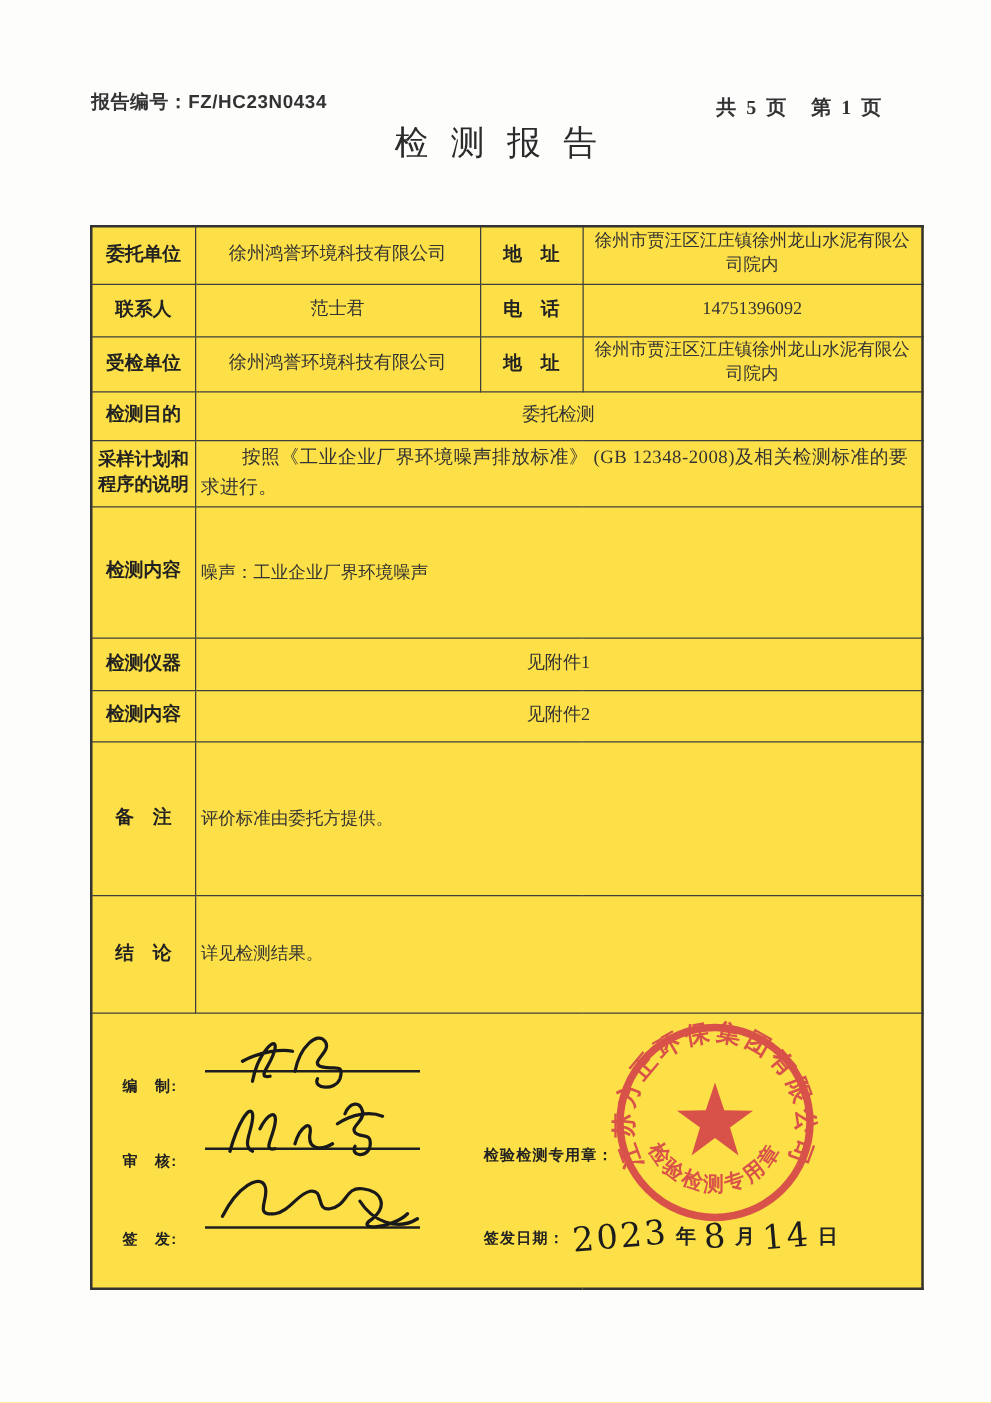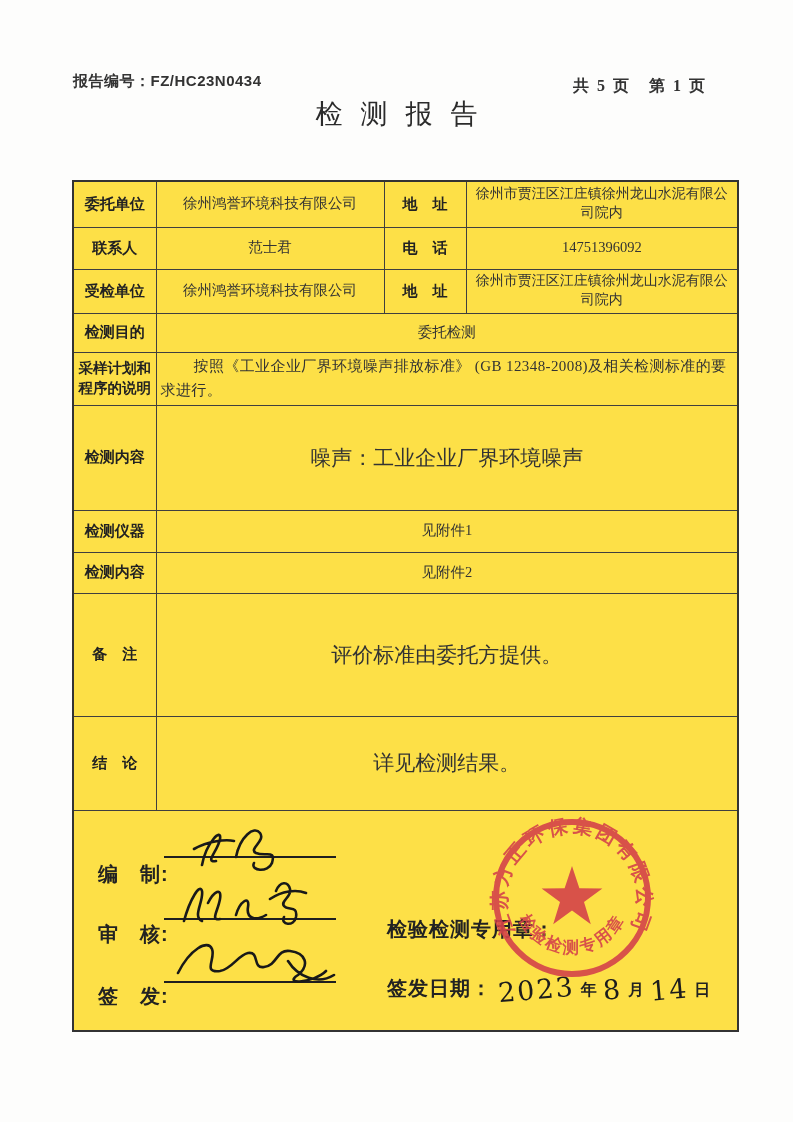--- a/index.html
+++ b/index.html
@@ -41,33 +41,33 @@
     vertical-align:middle;
     overflow:hidden;
   }
   table.report{border:2.2px solid #333;}
   td.lbl{
     font-family:"Liberation Sans","DejaVu Sans",sans-serif;
     font-weight:bold;font-size:15px;color:#222;
     text-align:center;line-height:1.35;
   }
   td.val{font-size:14.5px;text-align:center;color:#333;line-height:1.35;}
-  td.val-left{font-size:21px;text-align:center;padding-left:26px;color:#333;font-family:Liberation Serif, serif;}
+  td.val-left{font-size:14px;text-align:left;padding-left:26px;color:#333;font-family:Liberation Serif, serif;}
   td.plan-cell{
     font-size:15px;color:#333;text-align:left;
     padding:4px 6px;line-height:1.55;letter-spacing:.4px;
   }
   td.plan-cell p{margin:0;text-indent:2.2em;}
 
   
   td.sig-cell{position:relative;padding:0;height:215px;}
   .sig-label{
     position:absolute;
     font-family:"Liberation Sans","DejaVu Sans",sans-serif;
-    font-weight:bold;font-size:20px;color:#222;letter-spacing:1px;
+    font-weight:bold;font-size:12px;color:#222;letter-spacing:1px;
   }
   .sig-line{position:absolute;border-bottom:2px solid #1f1f1f;width:172px;}
   .sig-svg{position:absolute;}
   .sig-svg path{fill:none;stroke:#191919;stroke-width:2.6;stroke-linecap:round;}
   .date-line{position:absolute;white-space:nowrap;}
   .hand{
     display:inline-block;
     font-family:"DejaVu Serif","Liberation Serif",serif;
     font-size:27px;color:#1c1c1c;
     transform:rotate(-5deg);letter-spacing:2px;

